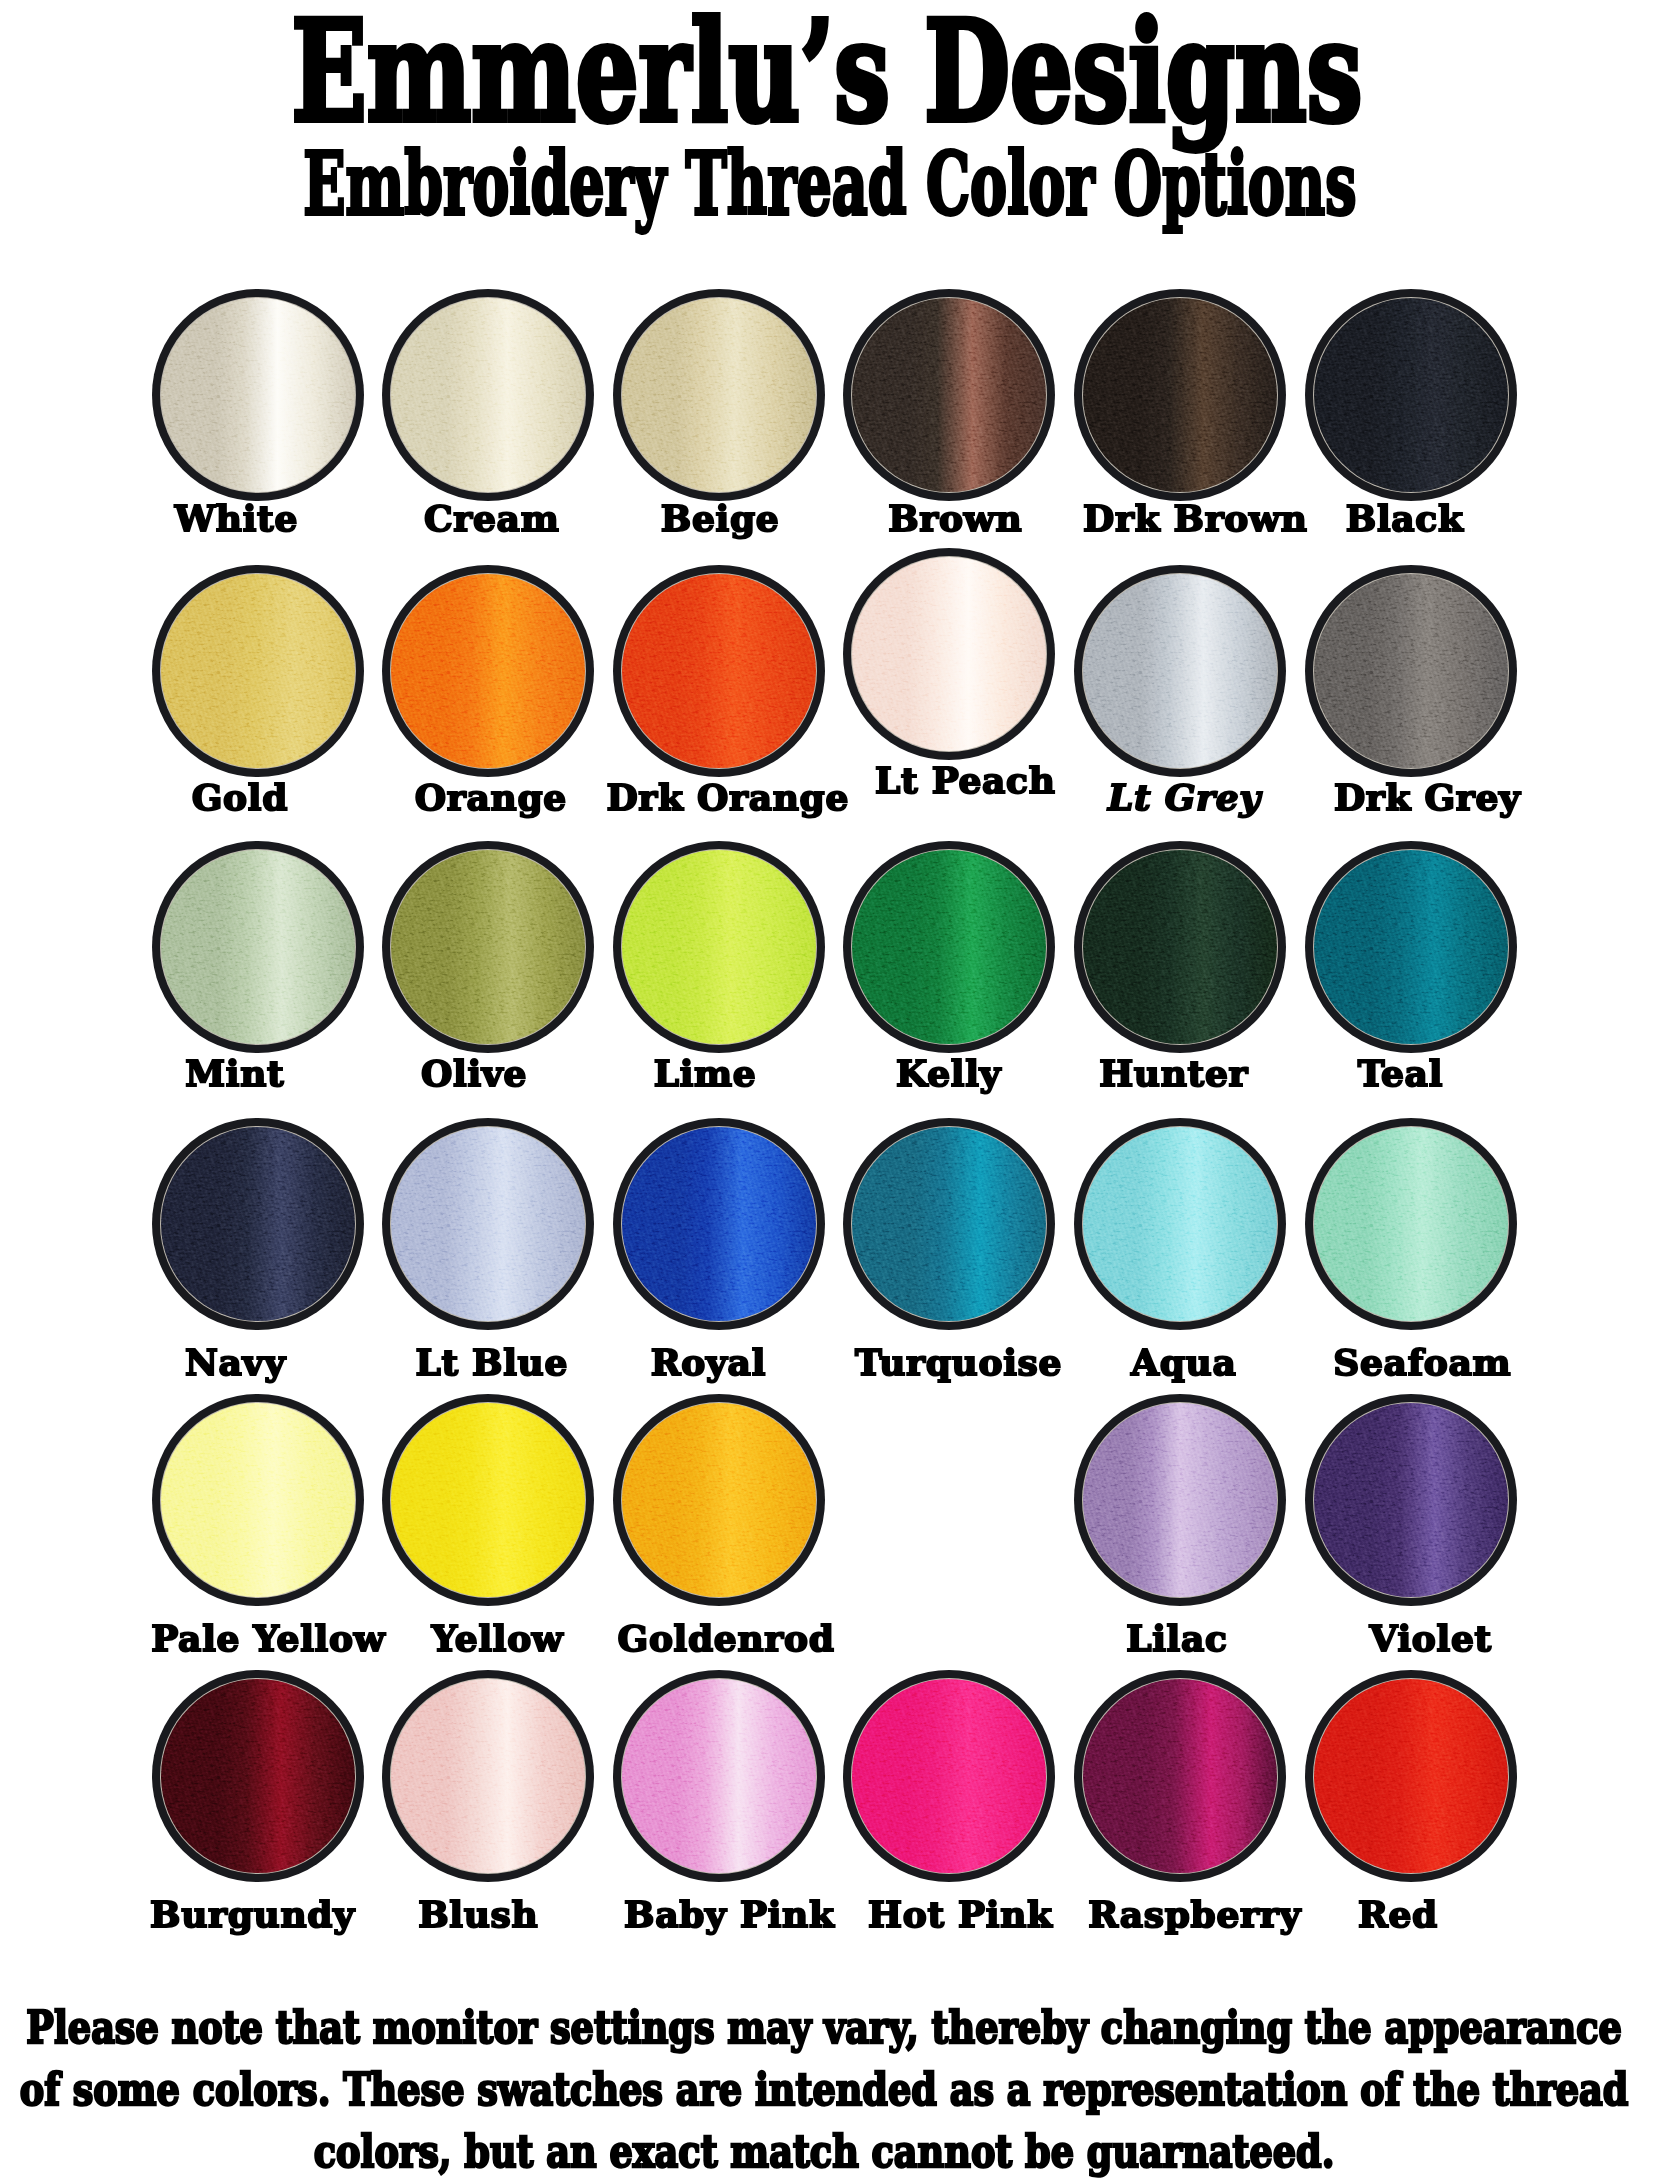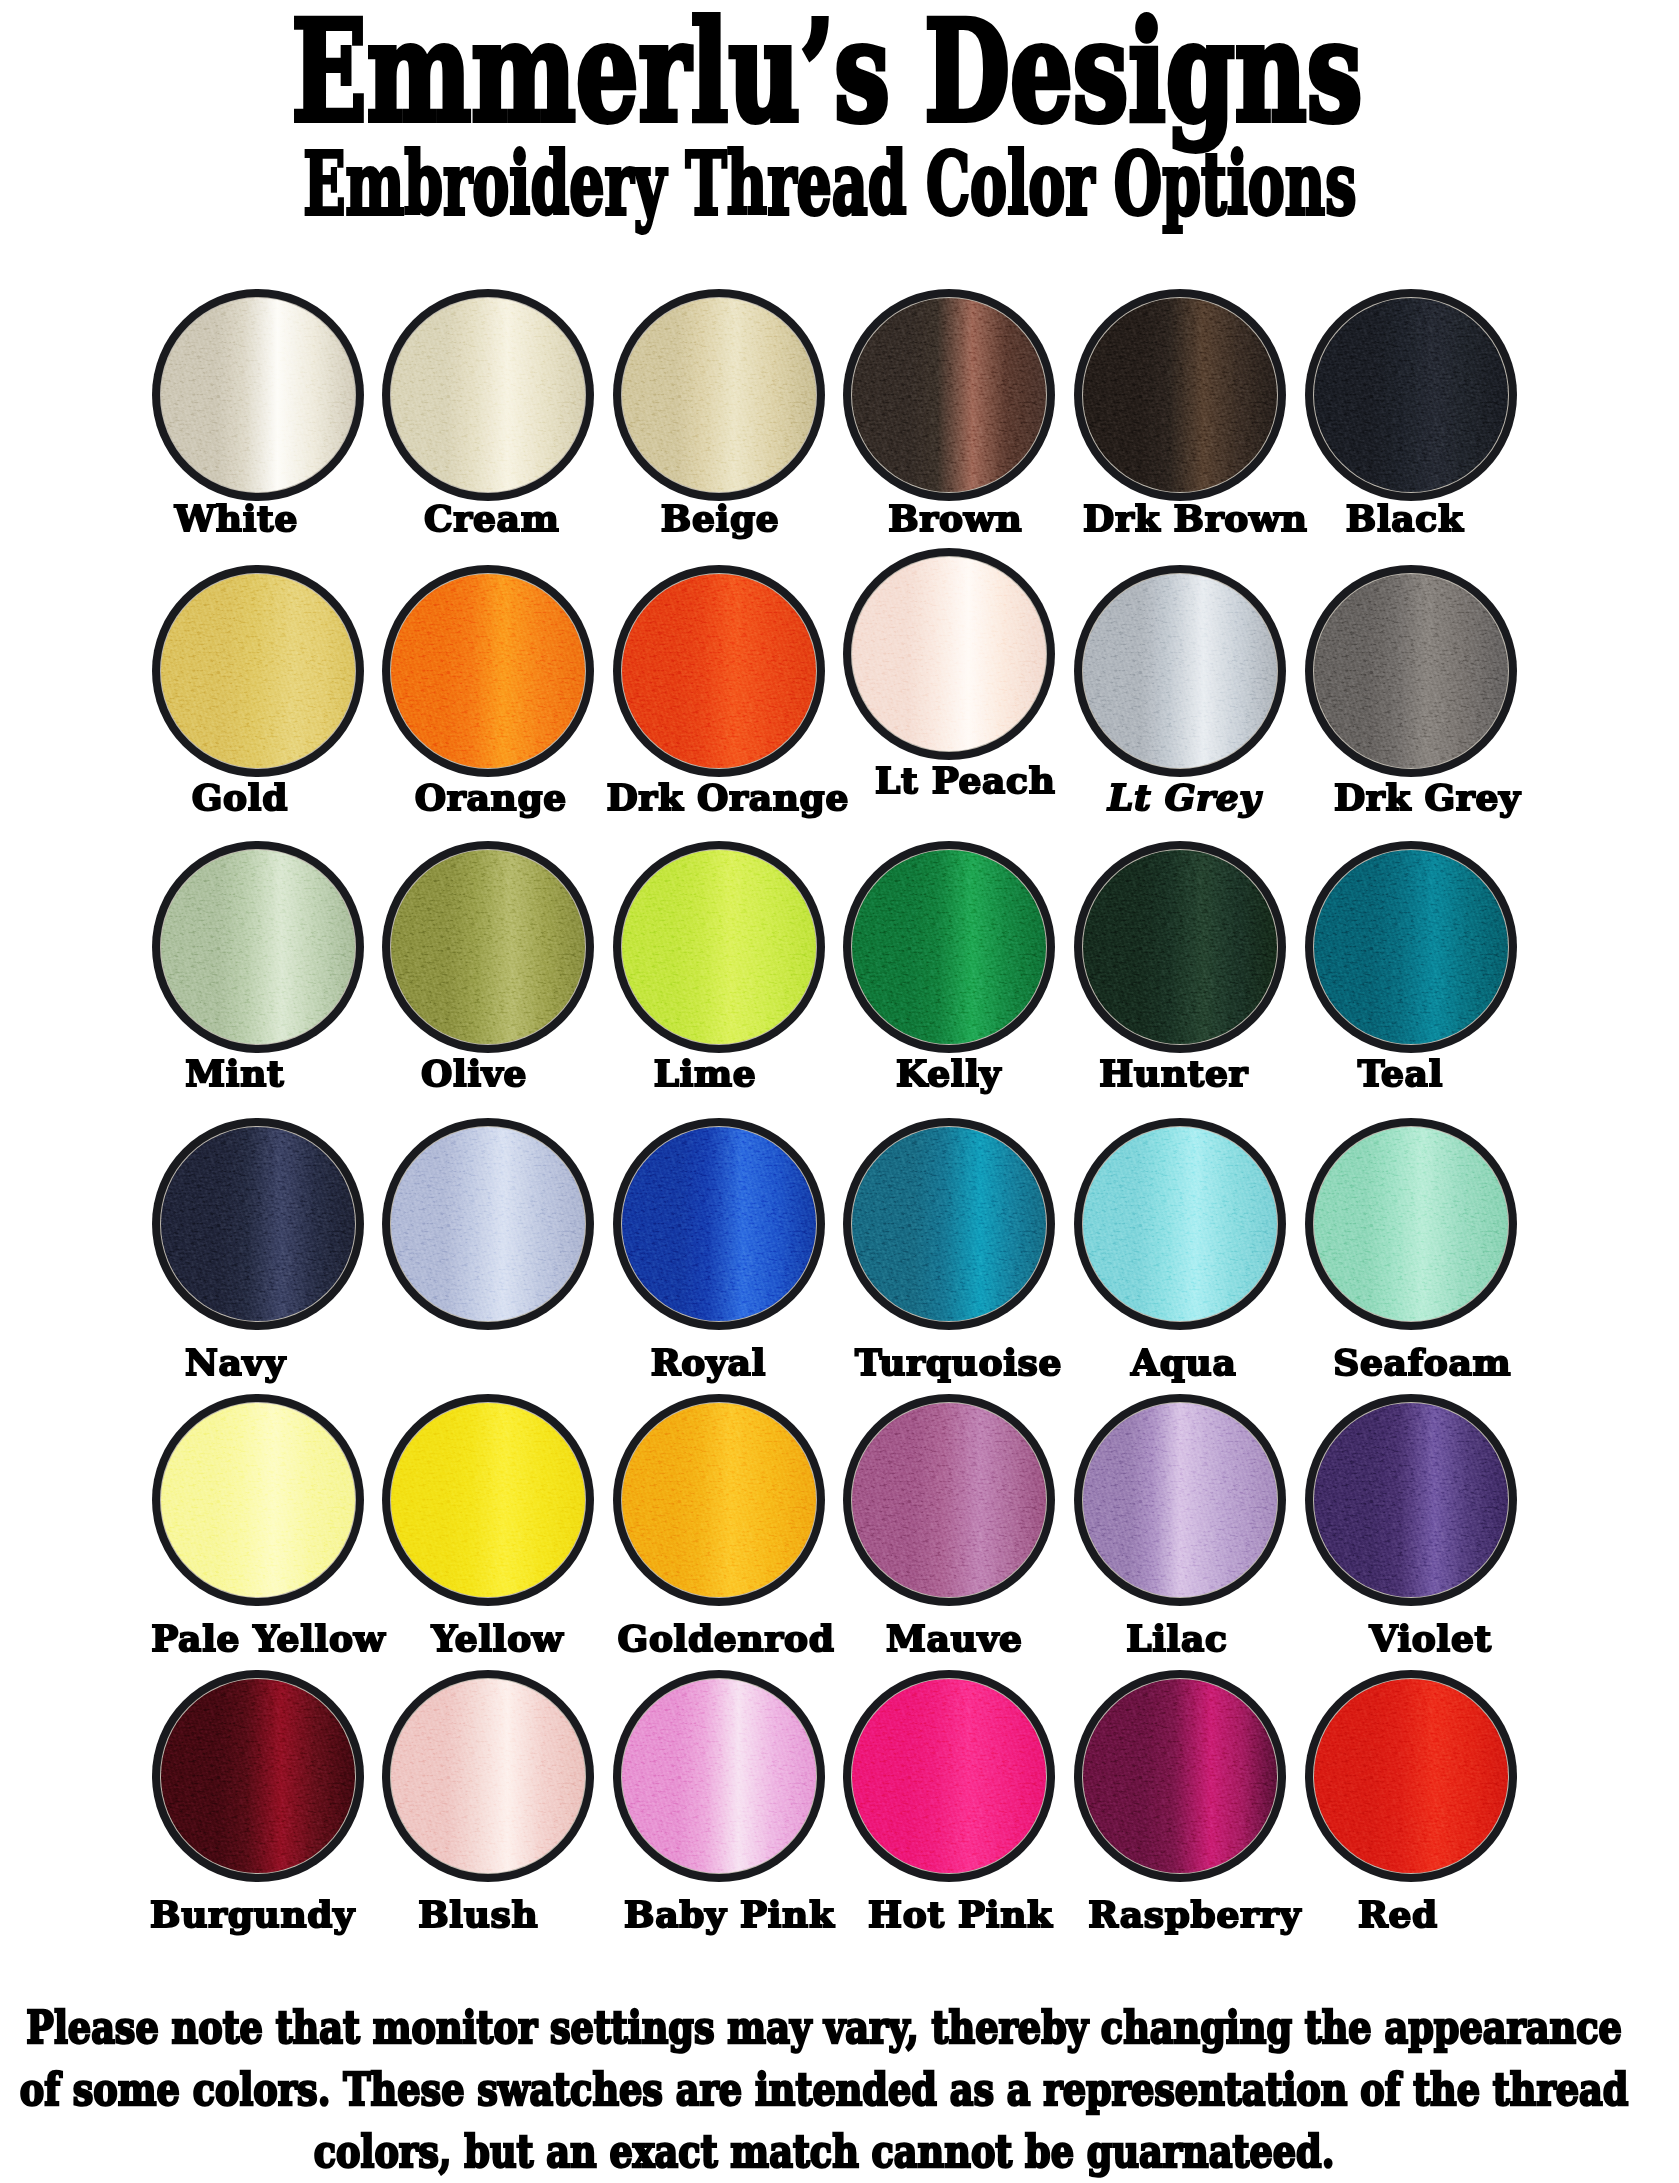--- a/index.html
+++ b/index.html
@@ -291,20 +291,21 @@
       <div class="sw">
         <i class="swh"></i>
         <i class="swi" style="background: linear-gradient(90deg, rgb(178, 187, 215) 0%, rgb(178, 187, 215) 27.8%, rgb(194, 203, 227) 41.2%, rgb(217, 225, 242) 58%, rgb(191, 200, 224) 77.7%, rgb(172, 181, 209) 100%);"></i>
         <i class="swv"></i>
         <i class="swt">
           <svg viewBox="0 0 231 231">
             <rect width="231" height="231" filter="url(#thr)" opacity="1"></rect>
           </svg>
         </i>
       </div>
+      <div class="lbl" style="top: 226px; margin-left: 3.4px;">Lt Blue</div>
     </div>
 <div class="cell" style="left:613px;top:1118px;">
       <div class="sw">
         <i class="swh"></i>
         <i class="swi" style="background: linear-gradient(90deg, rgb(19, 55, 164) 0%, rgb(19, 55, 164) 29.8%, rgb(21, 61, 178) 44%, rgb(44, 108, 224) 62%, rgb(30, 85, 205) 79.9%, rgb(18, 58, 168) 100%);"></i>
         <i class="swv"></i>
         <i class="swt">
           <svg viewBox="0 0 231 231">
             <rect width="231" height="231" filter="url(#thr)" opacity="1"></rect>
           </svg>
@@ -382,33 +383,20 @@
         <i class="swh"></i>
         <i class="swi" style="background: linear-gradient(90deg, rgb(243, 173, 17) 0%, rgb(243, 173, 17) 26.9%, rgb(245, 180, 21) 39.8%, rgb(252, 200, 40) 56%, rgb(247, 186, 24) 76.7%, rgb(241, 169, 16) 100%);"></i>
         <i class="swv"></i>
         <i class="swt">
           <svg viewBox="0 0 231 231">
             <rect width="231" height="231" filter="url(#thr)" opacity="1"></rect>
           </svg>
         </i>
       </div>
       <div class="lbl" style="top: 226px; margin-left: 6.7px;">Goldenrod</div>
-    </div>
-<div class="cell" style="left:843px;top:1394px;">
-      <div class="sw">
-        <i class="swh"></i>
-        <i class="swi" style="background: linear-gradient(90deg, rgb(163, 87, 138) 0%, rgb(163, 87, 138) 31.7%, rgb(173, 100, 149) 46.9%, rgb(192, 131, 180) 66%, rgb(176, 110, 158) 82%, rgb(157, 82, 131) 100%);"></i>
-        <i class="swv"></i>
-        <i class="swt">
-          <svg viewBox="0 0 231 231">
-            <rect width="231" height="231" filter="url(#thr)" opacity="1"></rect>
-          </svg>
-        </i>
-      </div>
-      <div class="lbl" style="top: 226px; margin-left: 5px;">Mauve</div>
     </div>
 <div class="cell" style="left:1074px;top:1394px;">
       <div class="sw">
         <i class="swh"></i>
         <i class="swi" style="background: linear-gradient(90deg, rgb(154, 127, 179) 0%, rgb(154, 127, 179) 24%, rgb(171, 144, 196) 35.5%, rgb(217, 196, 230) 50%, rgb(189, 165, 210) 73.5%, rgb(166, 140, 190) 100%);"></i>
         <i class="swv"></i>
         <i class="swt">
           <svg viewBox="0 0 231 231">
             <rect width="231" height="231" filter="url(#thr)" opacity="1"></rect>
           </svg>

